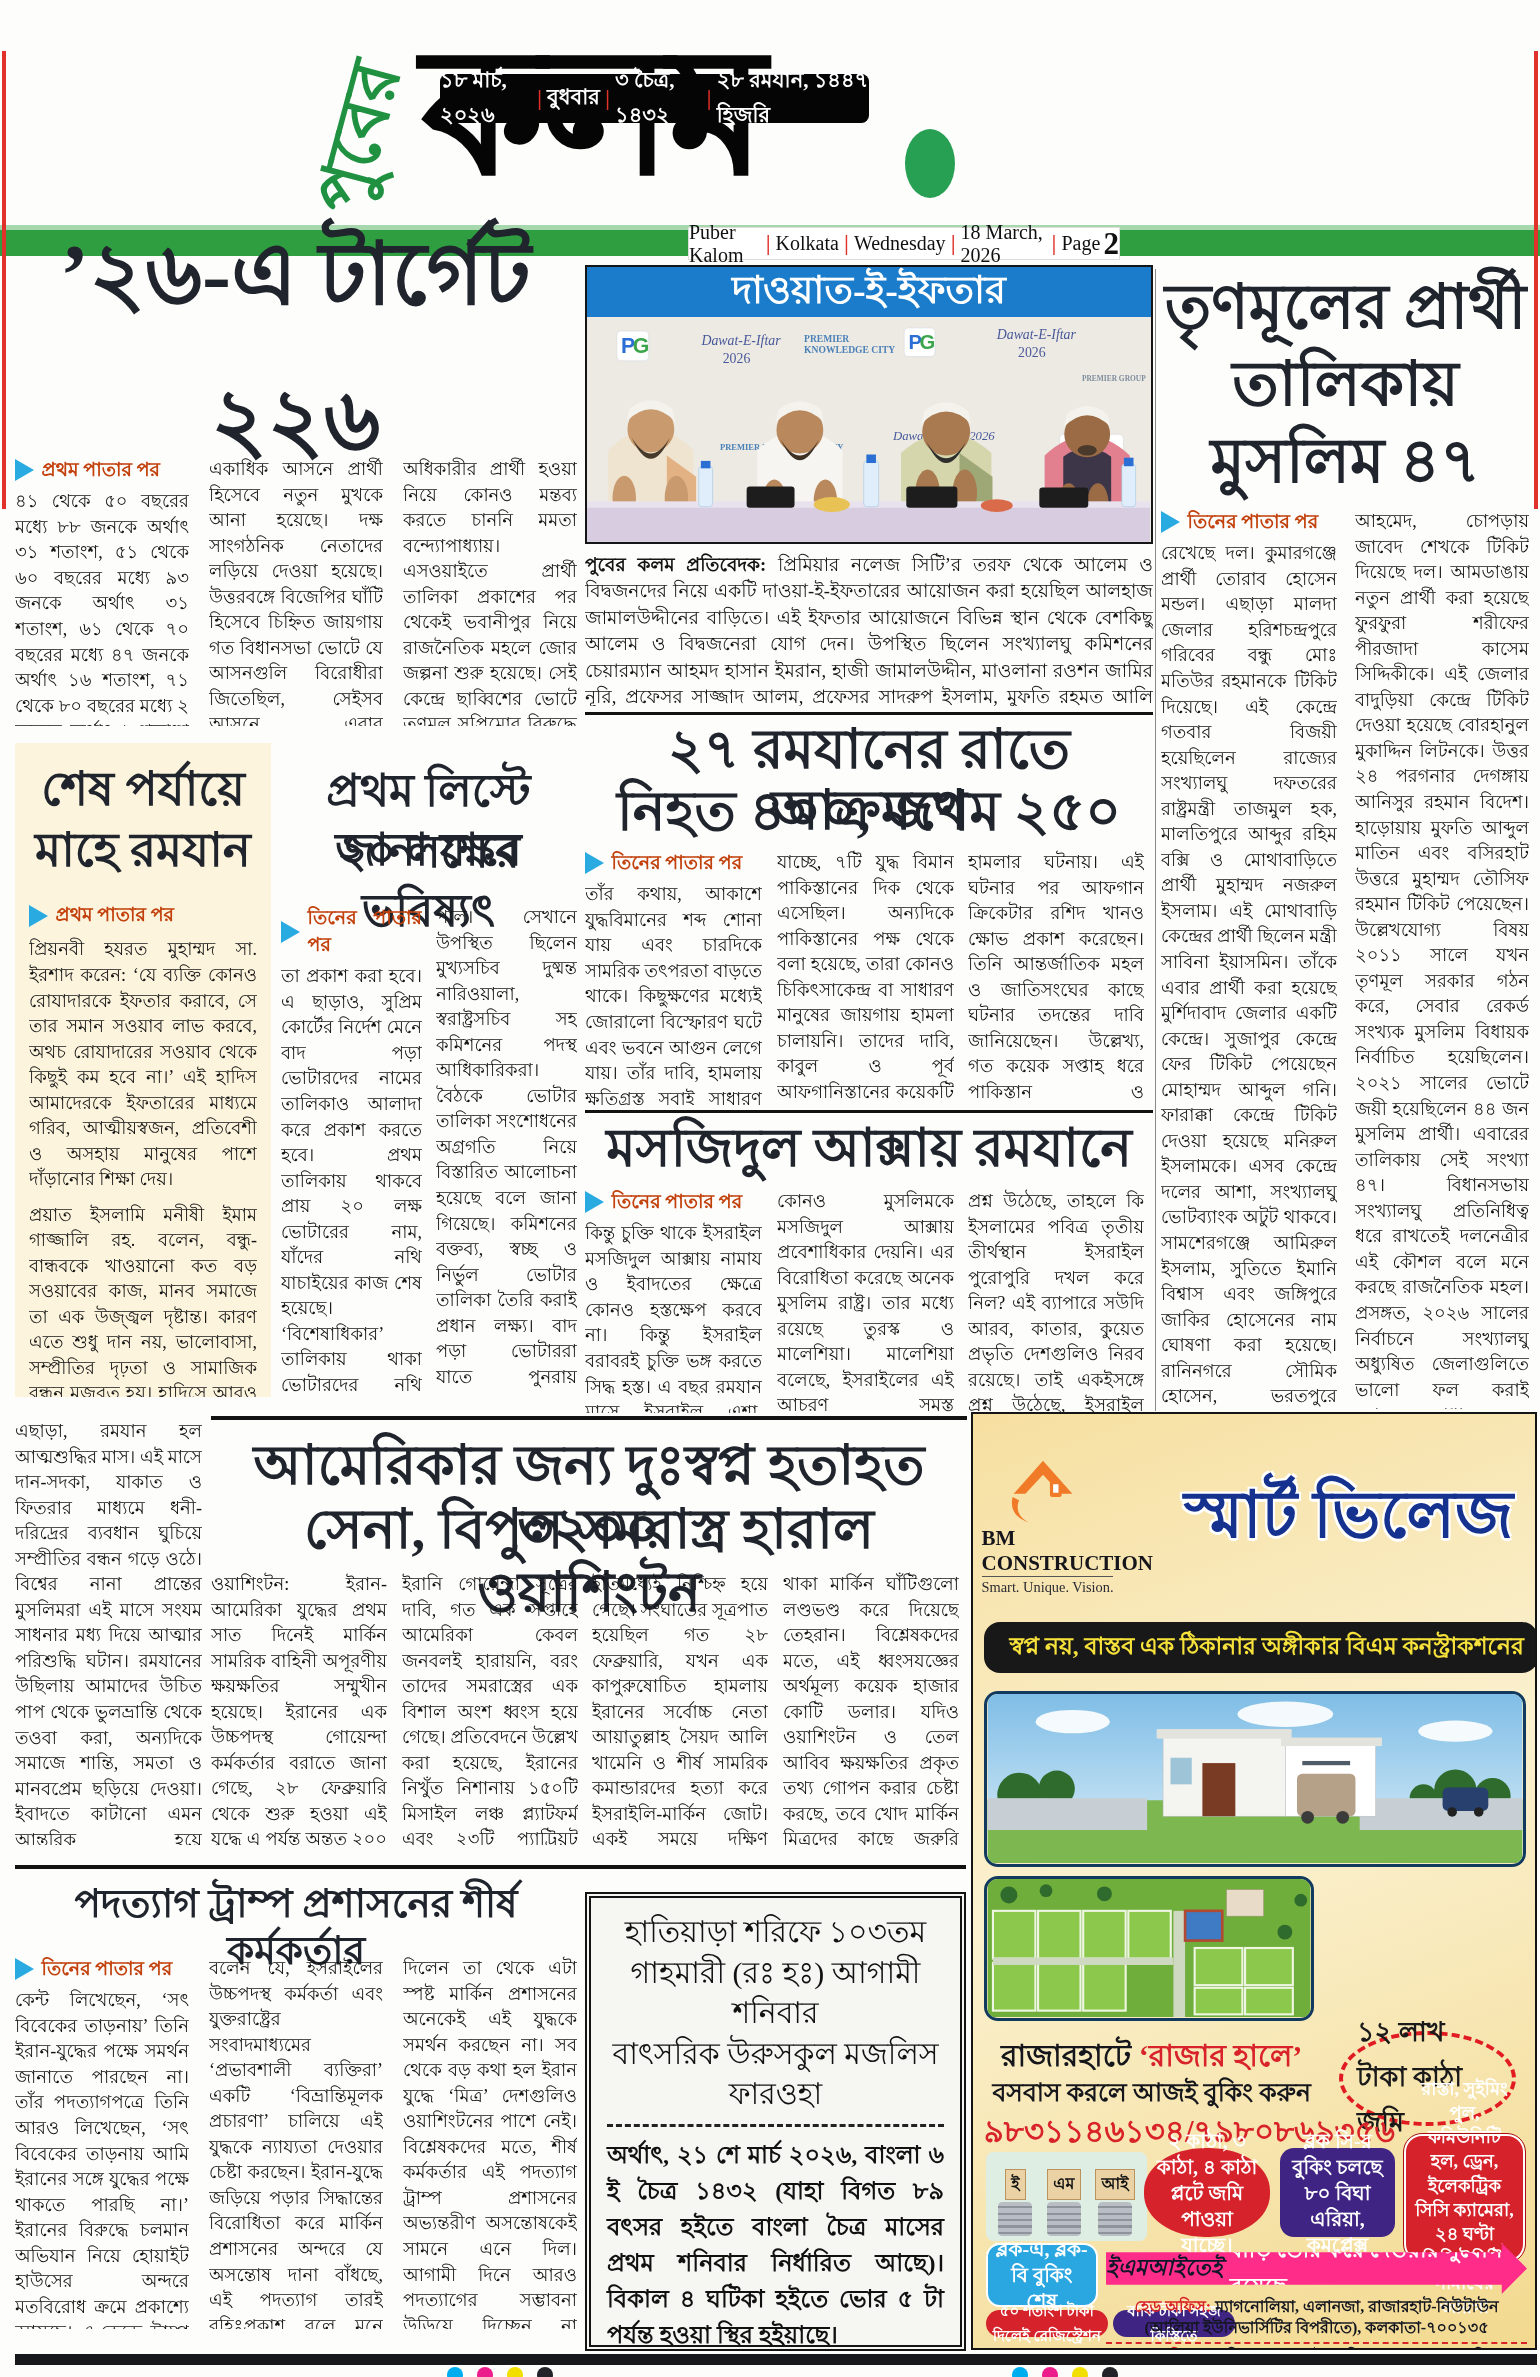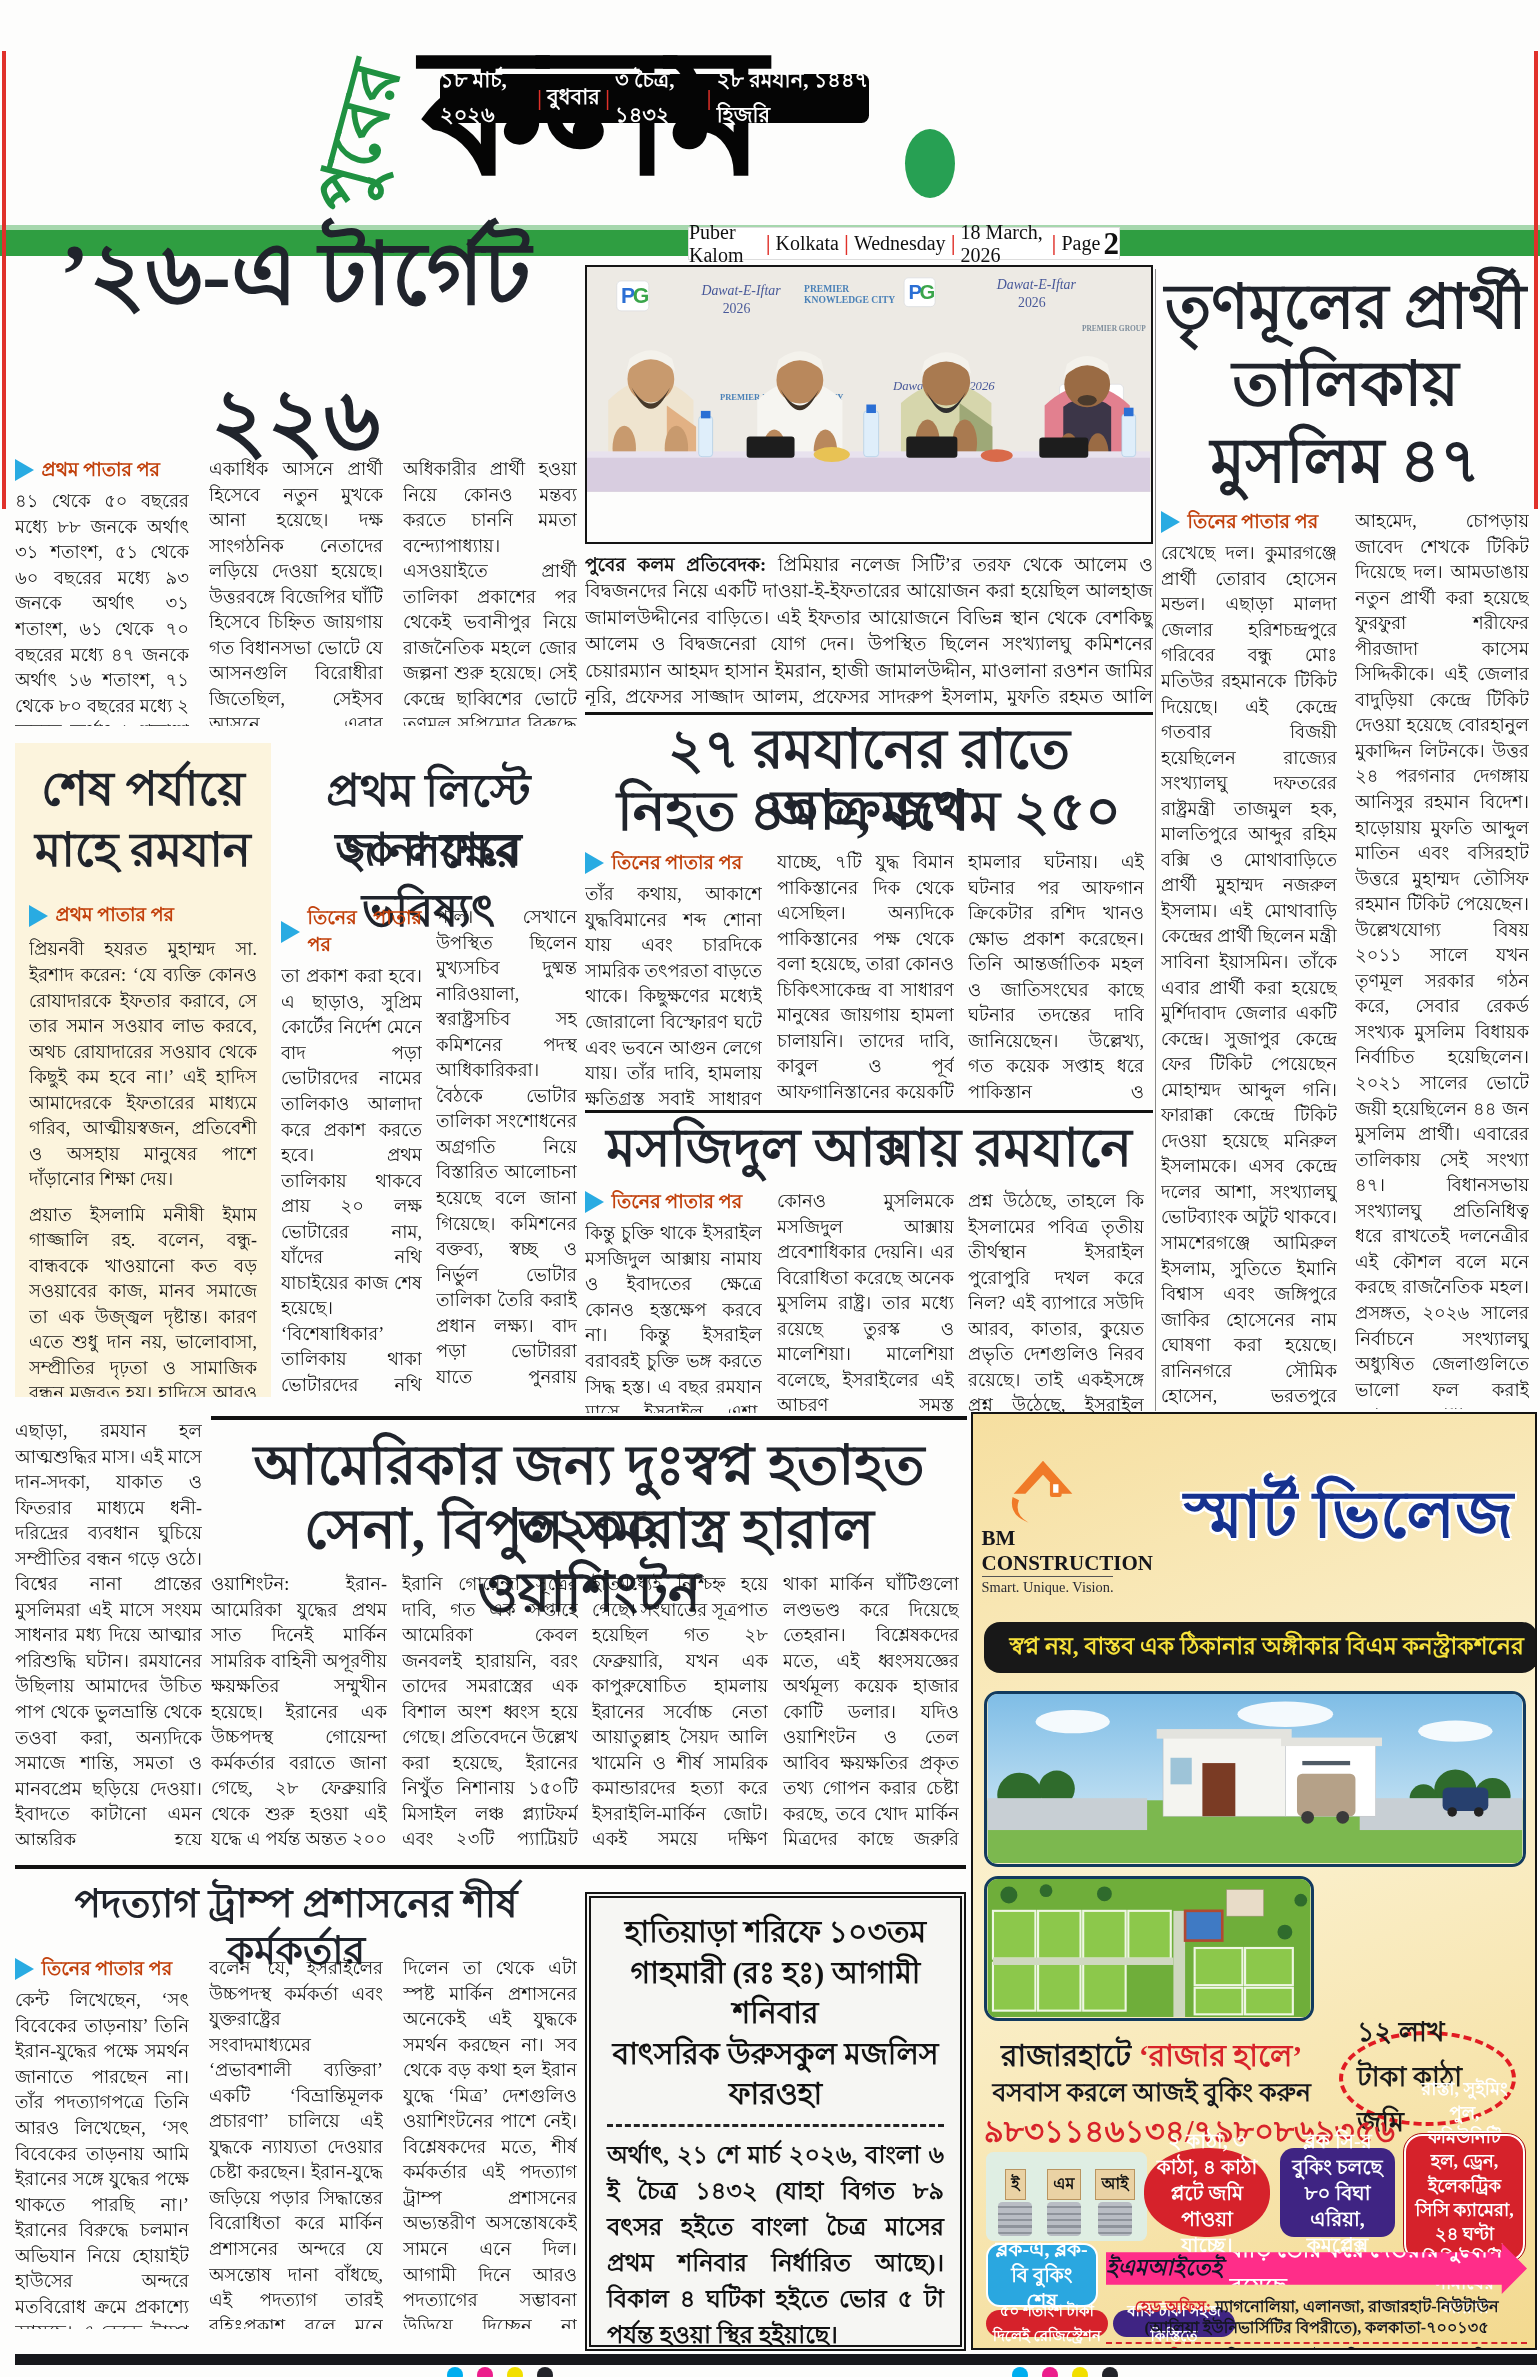--- a/index.html
+++ b/index.html
@@ -10,21 +10,21 @@
   .marker{display:flex;align-items:center;gap:7.5px;font-weight:700;font-size:19px;color:#c2410c;margin-bottom:5.3px;}
   .tri{width:0;height:0;border-left:19px solid #29abe2;border-top:11.7px solid transparent;border-bottom:11.7px solid transparent;display:inline-block;flex:none;}
   .rule{background:#121212;}
   .sep{color:#e0312a;font-weight:700;padding:0 5.3px;}
   .datebar{background:#050505;border-radius:7.5px;color:#fff;display:flex;align-items:center;justify-content:center;font-size:21px;font-weight:600;z-index:4;}
   .stripbox{background:#fff;display:flex;align-items:center;justify-content:center;font-size:20px;color:#101010;z-index:3;border:0.5px solid #ddd;}
   .stripbox .pagenum{font-size:31px;font-weight:700;margin-left:3.2px;}
   .creambox{background:#fcf4dd;}
   .iftar-head{background:#1b7ccb;color:#fff;display:flex;align-items:center;justify-content:center;font-size:38px;font-weight:800;}
   .urs{background:#f6f6f3;border:6.4px double #141414;box-sizing:border-box;padding:14px 16px;text-align:center;overflow:hidden;}
-  .urs .t{font-size:30px;font-weight:700;line-height:1.35;}
+  .urs .t{font-size:30px;font-weight:400;line-height:1.35;}
   .urs .dashes{border-top:3.7px dashed #222;margin:9.6px 0;}
   .urs .b1{font-size:24px;font-weight:600;line-height:1.5;text-align:justify;}
   .adbox{background:linear-gradient(160deg,#f6dfa0 0%,#fbf1cf 45%,#f3d98f 100%);border:2.7px solid #141414;box-sizing:border-box;overflow:hidden;}
   .adttl{font-weight:900;color:#16328f;text-shadow:2.1px 2.1px 0 #fff,-2.1px -2.1px 0 #fff,2.1px -2.1px 0 #fff,-2.1px 2.1px 0 #fff,0 3.2px 0 #fff;}
   .adbanner{background:#181818;color:#f7e23b;display:flex;align-items:center;justify-content:center;border-radius:16px;font-weight:800;text-align:right;padding-left:12px;}
   .greenbox{background:#12a14b;border:3.2px solid #fff;outline:1.6px solid #0b7d39;border-radius:24.5px;color:#fff;font-weight:800;text-align:center;display:flex;flex-direction:column;justify-content:center;}
   .redcircle{border:4.8px dashed #e11b22;border-radius:50%;display:flex;align-items:center;justify-content:center;font-weight:800;text-align:left;color:#1a1a1a;}
   .redoval{background:#d6222b;color:#fff;border-radius:48%;display:flex;align-items:center;justify-content:center;text-align:center;font-weight:800;}
   .purplebox{background:#3f2483;color:#fff;border-radius:14px;display:flex;align-items:center;justify-content:center;text-align:center;font-weight:800;}
   .redlist{background:#d6222b;color:#fff;border-radius:18px;border:2.7px solid #fff;outline:1.6px solid #a91016;display:flex;align-items:center;justify-content:center;text-align:center;font-weight:800;}
@@ -130,20 +130,21 @@
   <div class="marker">
       <span class="tri"></span>
       <span>তিনের পাতার পর</span>
     </div>
   <span>কেন্ট লিখেছেন, ‘সৎ বিবেকের তাড়নায়’ তিনি ইরান-যুদ্ধের পক্ষে সমর্থন জানাতে পারছেন না। তাঁর পদত্যাগপত্রে তিনি আরও লিখেছেন, ‘সৎ বিবেকের তাড়নায় আমি ইরানের সঙ্গে যুদ্ধের পক্ষে থাকতে পারছি না।’ ইরানের বিরুদ্ধে চলমান অভিযান নিয়ে হোয়াইট হাউসের অন্দরে মতবিরোধ ক্রমে প্রকাশ্যে আসছে। এ-কেন্দ্রে ট্রাম্প প্রশাসনের আরও কর্মকর্তা ও ইসরাইলের ঘনিষ্ঠ মহলও এবার বিভাজিত বলে খবর। হোয়াইট হাউস অবশ্য পদত্যাগের কারণ নিয়ে মুখ খোলেনি। সূত্রের খবর, আরও কয়েকজন মার্কিন কর্মকর্তা ইস্তফার কথা ভাবছেন।</span>
 </div>
 <div class="abs bodytxt" style="left:209px;top:1956px;width:174px;height:373px;">বলেন যে, ইসরাইলের উচ্চপদস্থ কর্মকর্তা এবং যুক্তরাষ্ট্রের সংবাদমাধ্যমের ‘প্রভাবশালী ব্যক্তিরা’ একটি ‘বিভ্রান্তিমূলক প্রচারণা’ চালিয়ে এই যুদ্ধকে ন্যায্যতা দেওয়ার চেষ্টা করছেন। ইরান-যুদ্ধে জড়িয়ে পড়ার সিদ্ধান্তের বিরোধিতা করে মার্কিন প্রশাসনের অন্দরে যে অসন্তোষ দানা বাঁধছে, এই পদত্যাগ তারই বহিঃপ্রকাশ বলে মনে করা হচ্ছে। মার্কিন সংবাদমাধ্যমের দাবি, যুদ্ধ দীর্ঘায়িত হলে প্রশাসনের ভিতরের এই ক্ষোভ আরও বাড়বে। এমনিতেই এই যুদ্ধের আর্থিক বোঝা নিয়ে কংগ্রেসে প্রশ্ন উঠেছে।</div>
 <div class="abs bodytxt" style="left:403px;top:1956px;width:174px;height:373px;">দিলেন তা থেকে এটা স্পষ্ট মার্কিন প্রশাসনের অনেকেই এই যুদ্ধকে সমর্থন করছেন না। সব থেকে বড় কথা হল ইরান যুদ্ধে ‘মিত্র’ দেশগুলিও ওয়াশিংটনের পাশে নেই। বিশ্লেষকদের মতে, শীর্ষ কর্মকর্তার এই পদত্যাগ ট্রাম্প প্রশাসনের অভ্যন্তরীণ অসন্তোষকেই সামনে এনে দিল। আগামী দিনে আরও পদত্যাগের সম্ভাবনা উড়িয়ে দিচ্ছেন না কেউই। যুদ্ধবিরোধী জনমত ক্রমে জোরালো হচ্ছে আমেরিকার অভ্যন্তরেও। ইরান যুদ্ধের খরচ ও প্রাণহানি নিয়ে প্রশ্ন তুলছেন খোদ রিপাবলিকানরাই।</div>
 
 <div class="abs" style="left:585px;top:265px;width:568px;height:279px;border:2.1px solid #151515;box-sizing:border-box;">
+  <div class="iftar-head" style="height:50px;">দাওয়াত-ই-ইফতার</div>
   <div style="position:relative;height:225px;background:#edeae4;overflow:hidden;">
     <svg width="563" height="225" viewBox="0 0 1058 422" style="display:block;">
       <rect width="1058" height="422" fill="#edeae4"></rect>
       <g font-family="Liberation Serif,serif" opacity="0.85">
         <text x="215" y="52" font-size="26" font-style="italic" fill="#2b3f8c">Dawat-E-Iftar</text>
         <text x="255" y="86" font-size="26" fill="#2b3f8c">2026</text>
         <text x="770" y="40" font-size="26" font-style="italic" fill="#2b3f8c">Dawat-E-Iftar</text>
         <text x="810" y="74" font-size="26" fill="#2b3f8c">2026</text>
         <text x="575" y="230" font-size="24" font-style="italic" fill="#2b3f8c">Dawat-E-Iftar 2026</text>
         <text x="408" y="46" font-size="18" font-weight="bold" fill="#2e6fb0">PREMIER</text>

